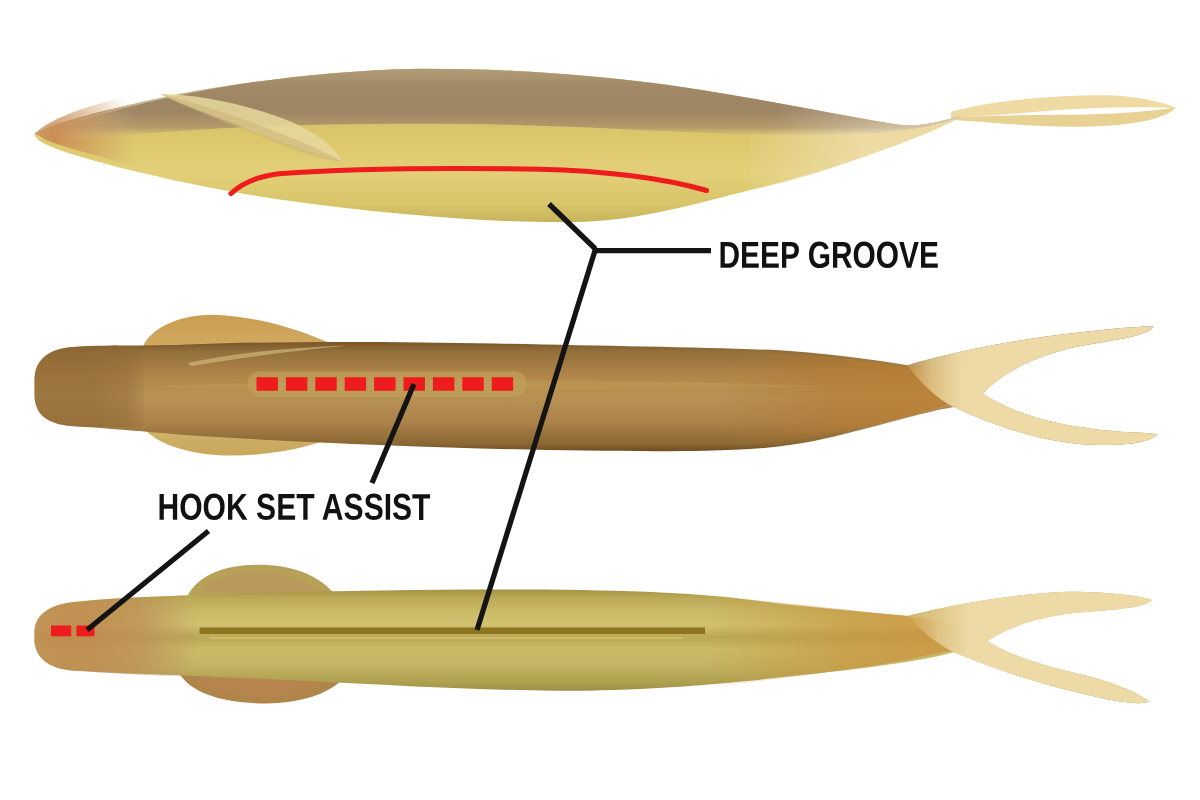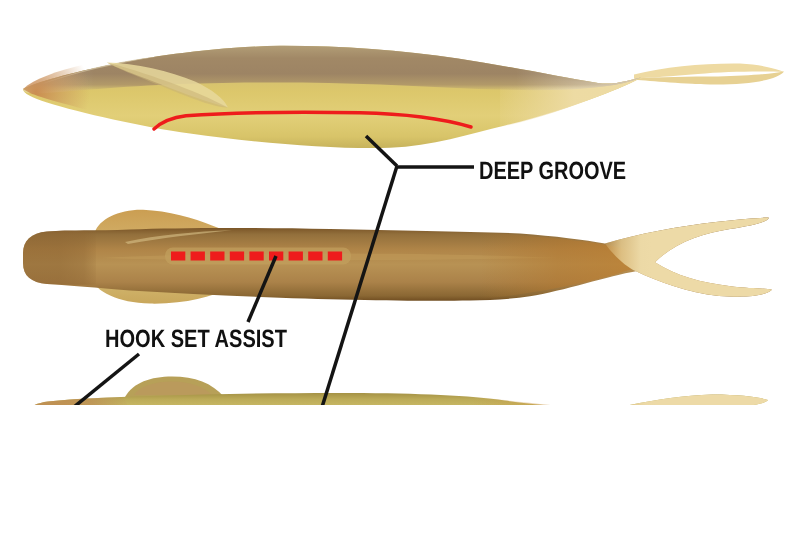--- a/index.html
+++ b/index.html
@@ -1,16 +1,16 @@
 <!DOCTYPE html>
 <html><head>
 <meta charset="utf-8">
 <style>
 html,body{margin:0;padding:0;background:#ffffff;}
-#stage{position:relative;transform:translateZ(0);will-change:transform;width:800px;height:405px;overflow:hidden;background:#ffffff;font-family:"Liberation Sans",sans-serif;}
+#stage{position:relative;transform:translateZ(0);will-change:transform;width:800px;height:533px;overflow:hidden;background:#ffffff;font-family:"Liberation Sans",sans-serif;}
 </style>
 </head>
 <body>
 <div id="stage">
 <svg width="800" height="533" viewBox="0 0 800 533">
 <defs>
   <linearGradient id="belly1" x1="0" y1="60" x2="0" y2="150" gradientUnits="userSpaceOnUse">
     <stop offset="0" stop-color="#cdb977"></stop>
     <stop offset="0.35" stop-color="#dcc76b"></stop>
     <stop offset="0.62" stop-color="#e2cf78"></stop>

